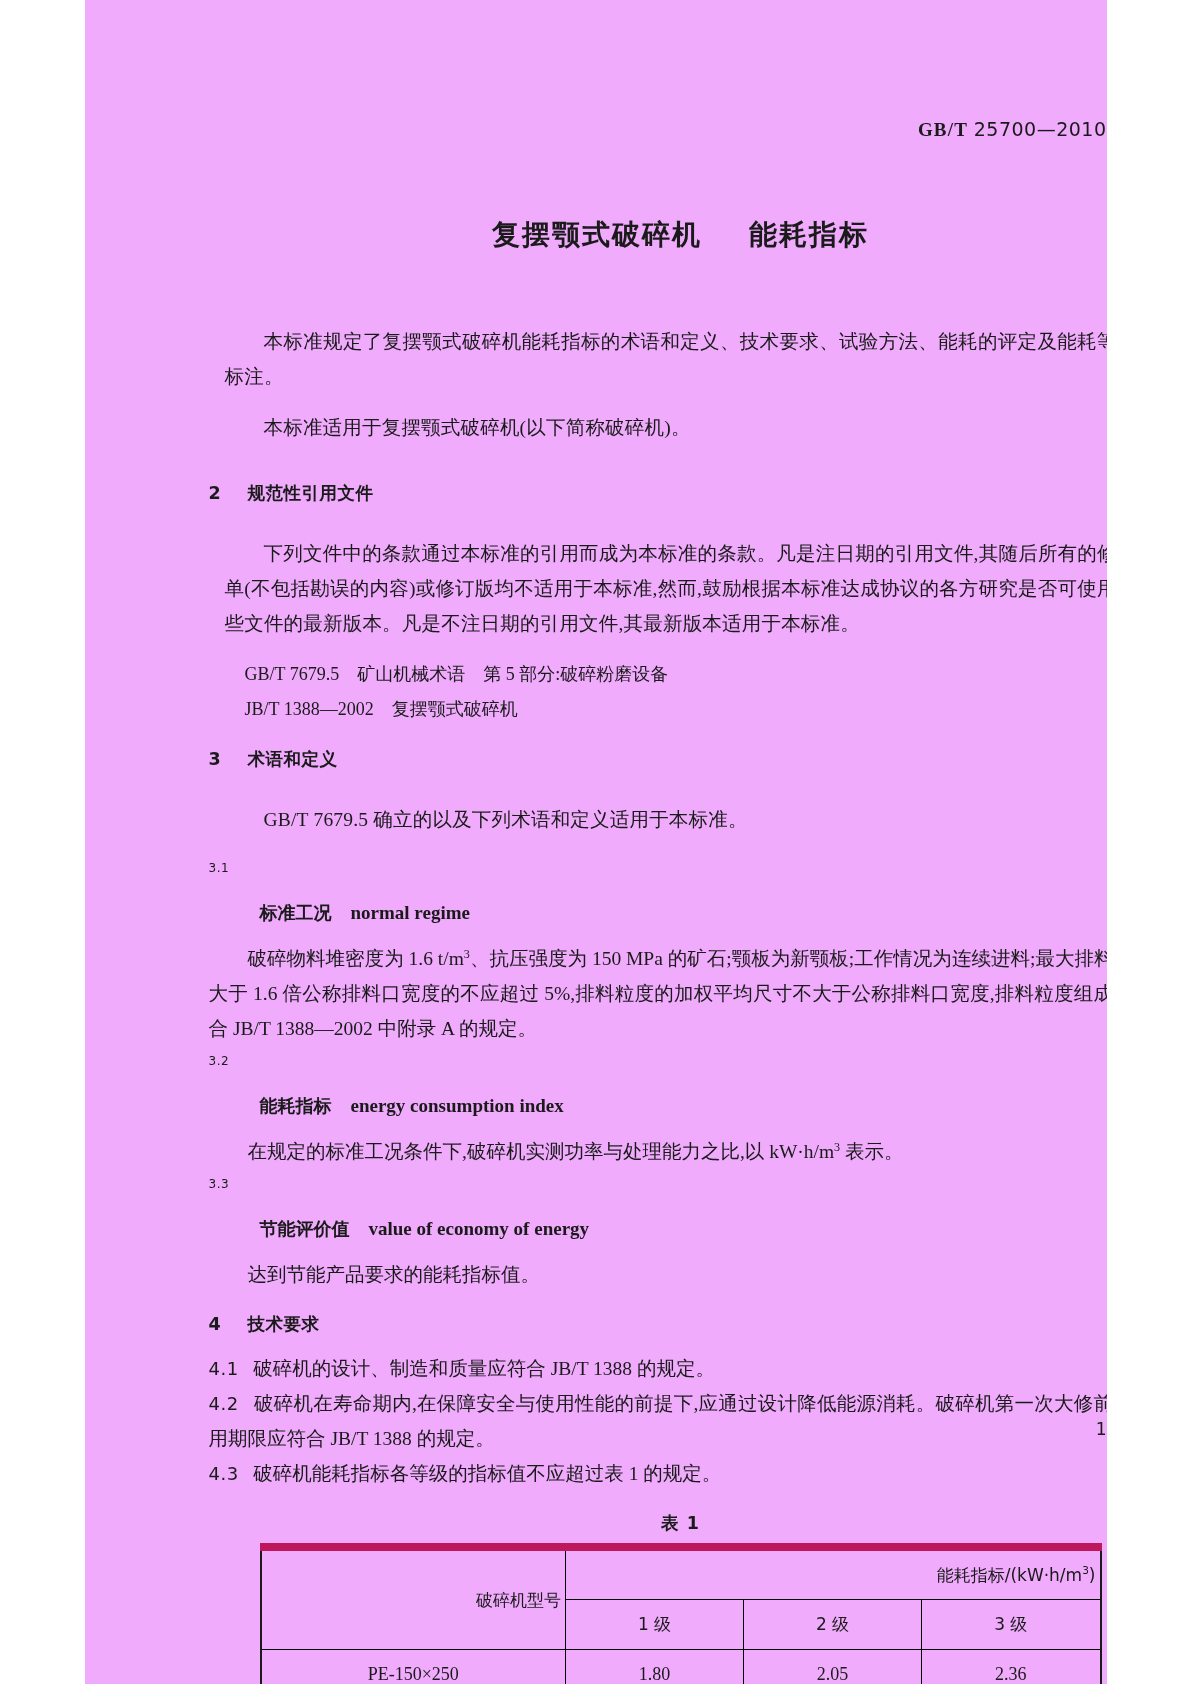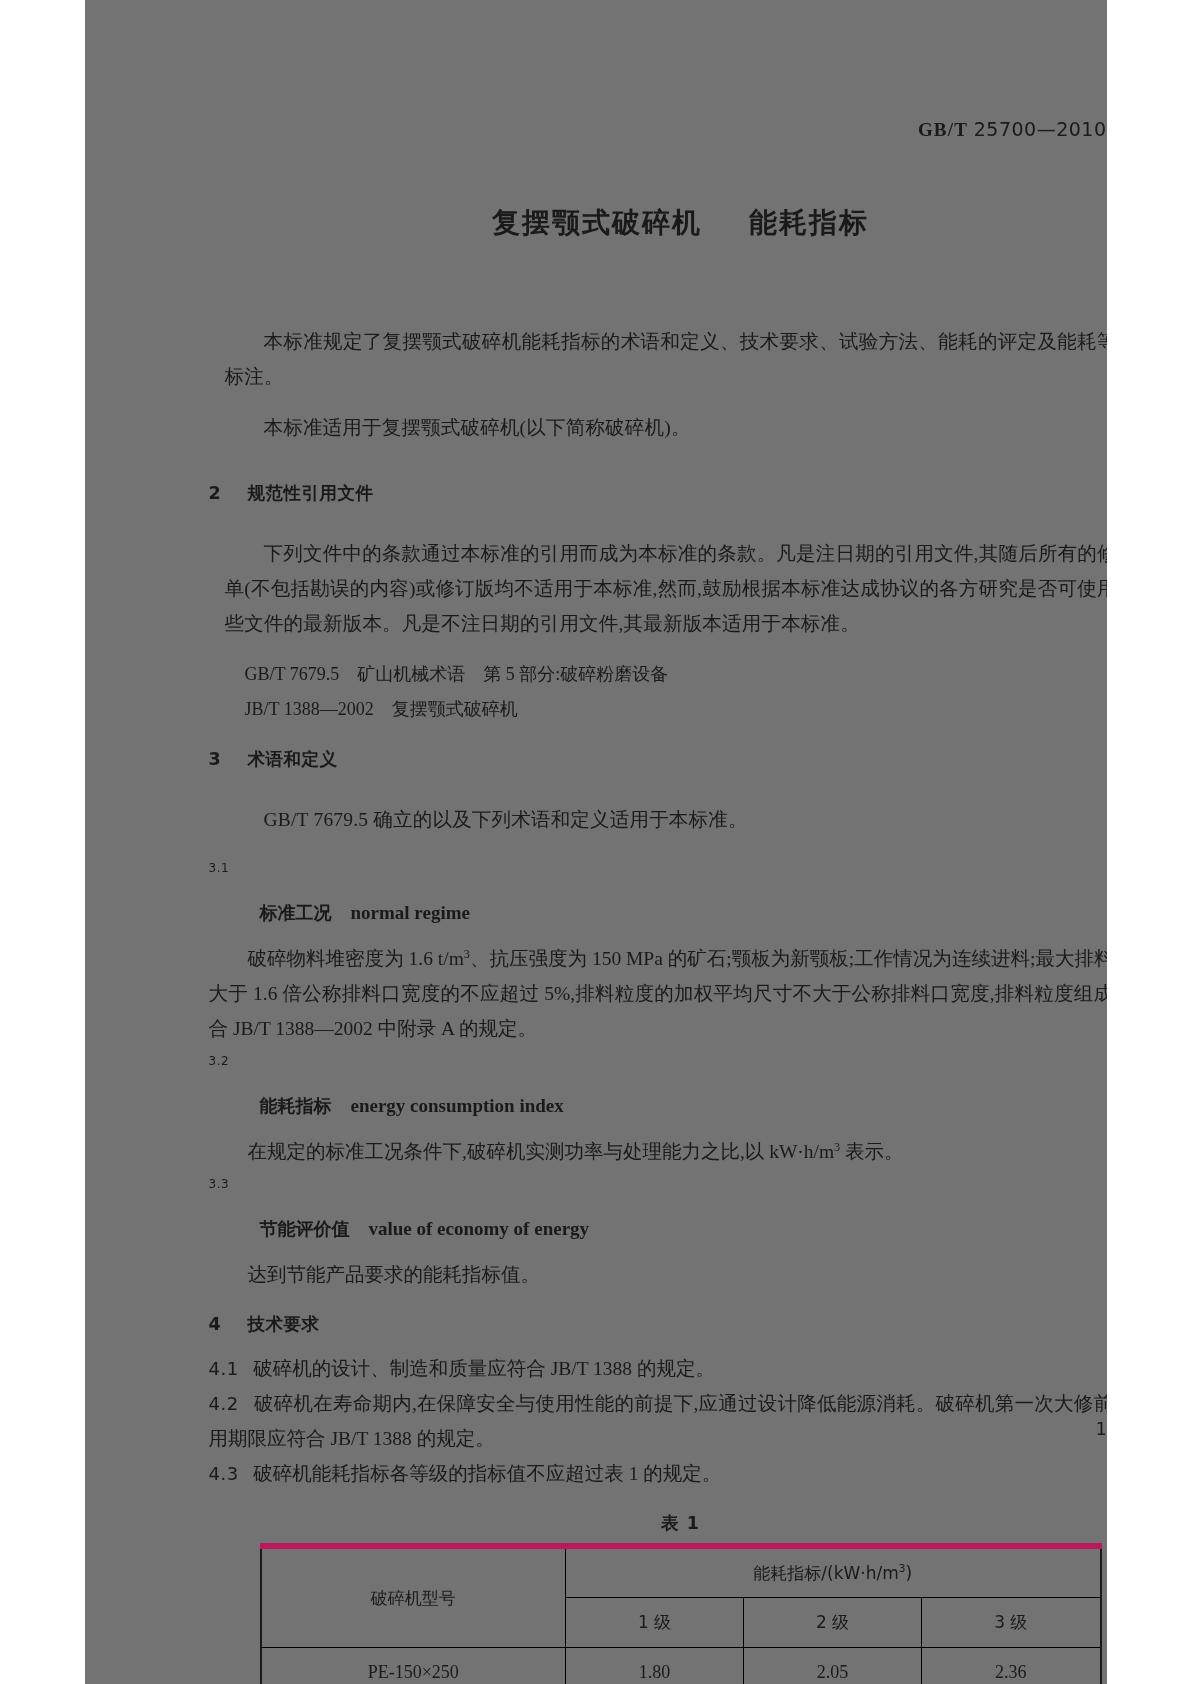--- a/index.html
+++ b/index.html
@@ -9,21 +9,21 @@
   }
   body {
     font-family: "Liberation Serif", "DejaVu Serif", serif;
     color: #1a1a1a;
   }
   .page {
     position: relative;
     width: 1022px;
     height: 1684px;
     margin: 0 auto;
-    background: #737373;
+    background: #f0abfc;
     overflow: hidden;
     box-sizing: border-box;
   }
   .content {
     position: absolute;
     left: 124px;
     top: 0;
     width: 944px;
   }
 
@@ -41,21 +41,21 @@
   .page-header .num {
     font-weight: normal;
     font-family: "DejaVu Sans", sans-serif;
     letter-spacing: 0.5px;
   }
 
   
   .doc-title {
     position: absolute;
     left: 0;
-    top: 204px;
+    top: 216px;
     width: 944px;
     text-align: center;
     font-family: "DejaVu Sans", "Liberation Sans", sans-serif;
     font-weight: bold;
     font-size: 28px;
     letter-spacing: 2px;
     white-space: pre;
   }
 
   
@@ -174,21 +174,21 @@
     height: 45px;
     padding: 2px 4px;
     font-family: "Liberation Serif", serif;
   }
   table.std td.cn {
     font-family: "DejaVu Sans", "Liberation Sans", sans-serif;
     font-size: 17px;
   }
   table.std td.hd-span { height: 44px; }
   table.std td.model-head { height: 89px; }
-  table.std .outer-top { border-top: 6px solid #be185d; }
+  table.std .outer-top { border-top: 8px solid #be185d; text-align: right; }
   table.std .outer-bottom { border-bottom: 2px solid #1a1a1a; }
   table.std .outer-left { border-left: 2px solid #1a1a1a; margin-left: 41px; }
   table.std .outer-right { border-right: 2px solid #1a1a1a; }
 
   
   .page-number {
     position: absolute;
     right: 0;
     bottom: 245px;
     font-family: "DejaVu Sans", sans-serif;

